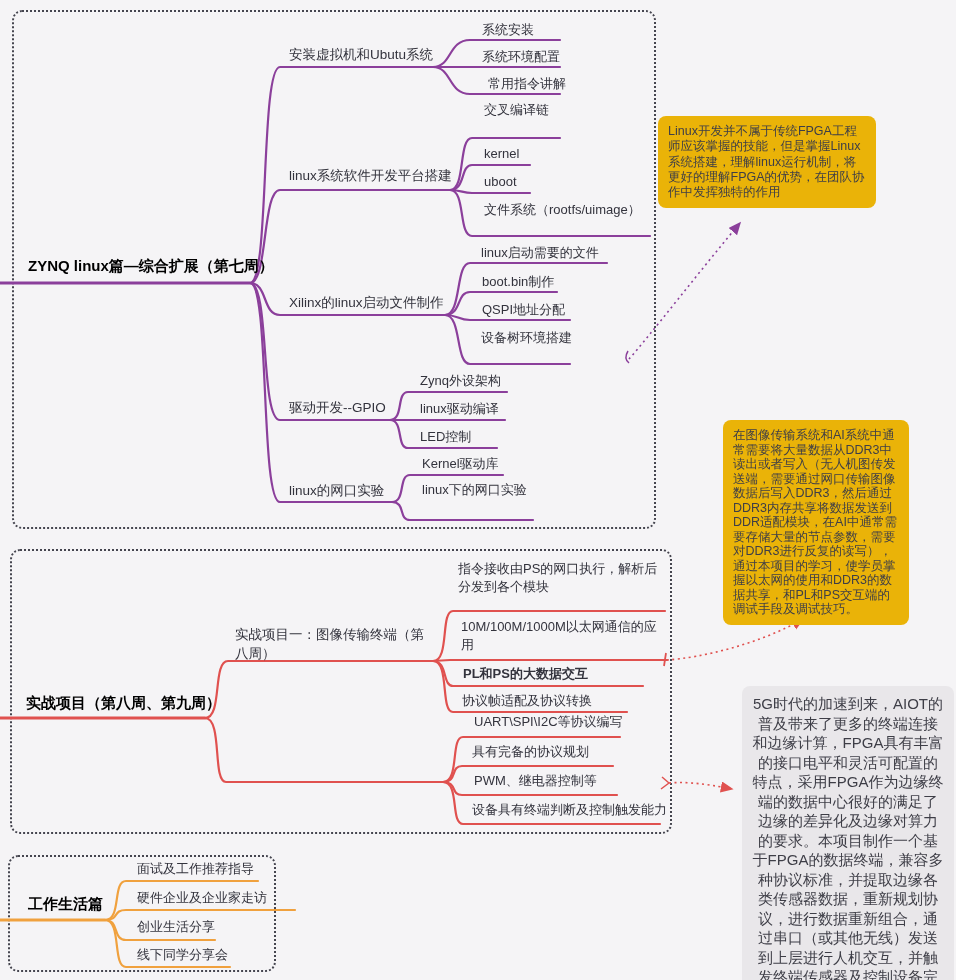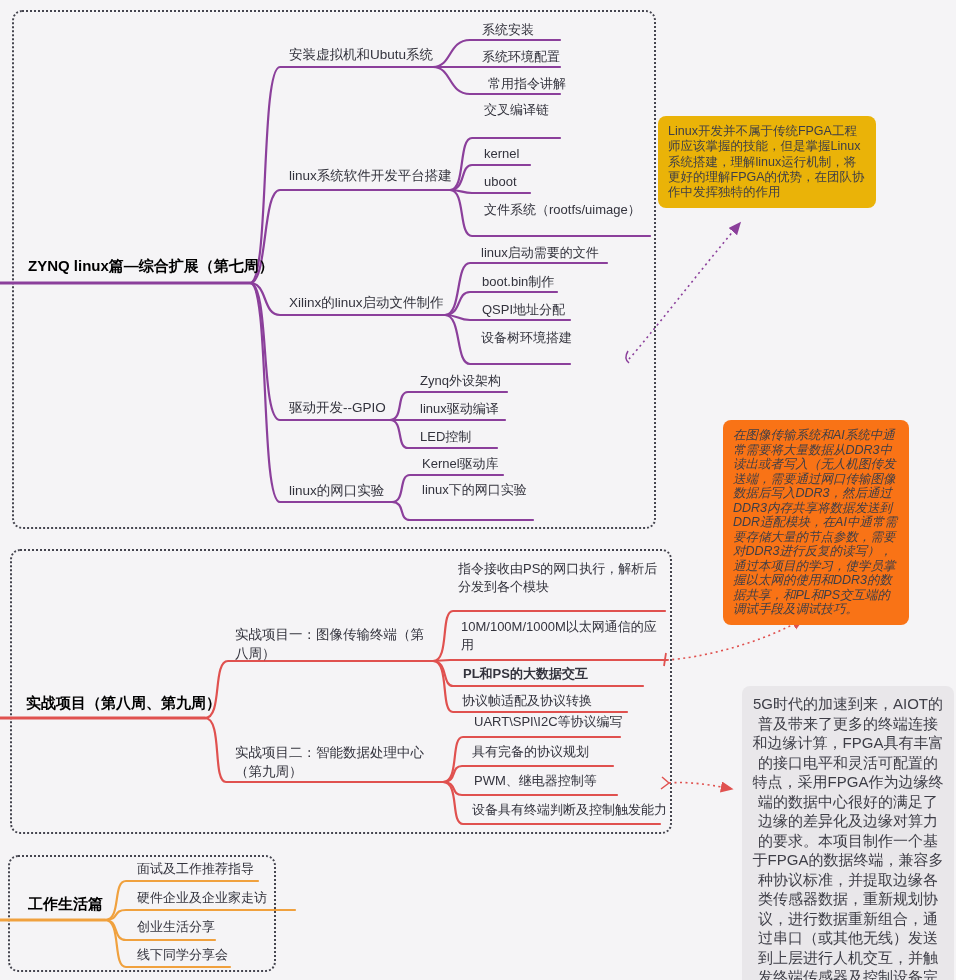--- a/index.html
+++ b/index.html
@@ -151,34 +151,33 @@
   <div class="node" style="left:481px;top:330px;">设备树环境搭建</div>
   <div class="node" style="left:420px;top:373px;">Zynq外设架构</div>
   <div class="node" style="left:420px;top:401px;">linux驱动编译</div>
   <div class="node" style="left:420px;top:429px;">LED控制</div>
   <div class="node" style="left:422px;top:456px;">Kernel驱动库</div>
   <div class="node" style="left:422px;top:482px;">linux下的网口实验</div>
 
   <div class="node root" style="left:26px;top:694px;">实战项目（第八周、第九周）</div>
 
   <div class="node branch wrap" style="left:235px;top:626px;width:200px;">实战项目一：图像传输终端（第八周）</div>
-  <div class="node branch wrap" style="left:235px;top:744px;width:212px;">实战项目二：智能数据处理中心（第九周）</div>
 
   <div class="node wrap" style="left:458px;top:560px;width:212px;">指令接收由PS的网口执行，解析后分发到各个模块</div>
   <div class="node wrap" style="left:461px;top:618px;width:205px;">10M/100M/1000M以太网通信的应用</div>
   <div class="node" style="left:463px;top:666px;font-weight:bold;">PL和PS的大数据交互</div>
   <div class="node" style="left:462px;top:693px;">协议帧适配及协议转换</div>
   <div class="node" style="left:474px;top:714px;">UART\SPI\I2C等协议编写</div>
   <div class="node" style="left:472px;top:744px;">具有完备的协议规划</div>
   <div class="node" style="left:474px;top:773px;">PWM、继电器控制等</div>
   <div class="node" style="left:472px;top:802px;">设备具有终端判断及控制触发能力</div>
 
   <div class="node root" style="left:28px;top:895px;">工作生活篇</div>
   <div class="node" style="left:137px;top:861px;">面试及工作推荐指导</div>
   <div class="node" style="left:137px;top:890px;">硬件企业及企业家走访</div>
   <div class="node" style="left:137px;top:919px;">创业生活分享</div>
   <div class="node" style="left:137px;top:947px;">线下同学分享会</div>
 
   <div class="note note-1" style="background: #eab308;">Linux开发并不属于传统FPGA工程师应该掌握的技能，但是掌握Linux系统搭建，理解linux运行机制，将更好的理解FPGA的优势，在团队协作中发挥独特的作用</div>
-  <div class="note note-2" style="background: #f97316; font-style: italic;">在图像传输系统和AI系统中通常需要将大量数据从DDR3中读出或者写入（无人机图传发送端，需要通过网口传输图像数据后写入DDR3，然后通过DDR3内存共享将数据发送到DDR适配模块，在AI中通常需要存储大量的节点参数，需要对DDR3进行反复的读写），通过本项目的学习，使学员掌握以太网的使用和DDR3的数据共享，和PL和PS交互端的调试手段及调试技巧。</div>
+  <div class="note note-2" style="background: #eab308;">在图像传输系统和AI系统中通常需要将大量数据从DDR3中读出或者写入（无人机图传发送端，需要通过网口传输图像数据后写入DDR3，然后通过DDR3内存共享将数据发送到DDR适配模块，在AI中通常需要存储大量的节点参数，需要对DDR3进行反复的读写），通过本项目的学习，使学员掌握以太网的使用和DDR3的数据共享，和PL和PS交互端的调试手段及调试技巧。</div>
   <div class="note note-3" style="background: rgb(233, 231, 234);">5G时代的加速到来，AIOT的普及带来了更多的终端连接和边缘计算，FPGA具有丰富的接口电平和灵活可配置的特点，采用FPGA作为边缘终端的数据中心很好的满足了边缘的差异化及边缘对算力的要求。本项目制作一个基于FPGA的数据终端，兼容多种协议标准，并提取边缘各类传感器数据，重新规划协议，进行数据重新组合，通过串口（或其他无线）发送到上层进行人机交互，并触发终端传感器及控制设备完成相应指令</div>
 
 </div>
 
 </body></html>

